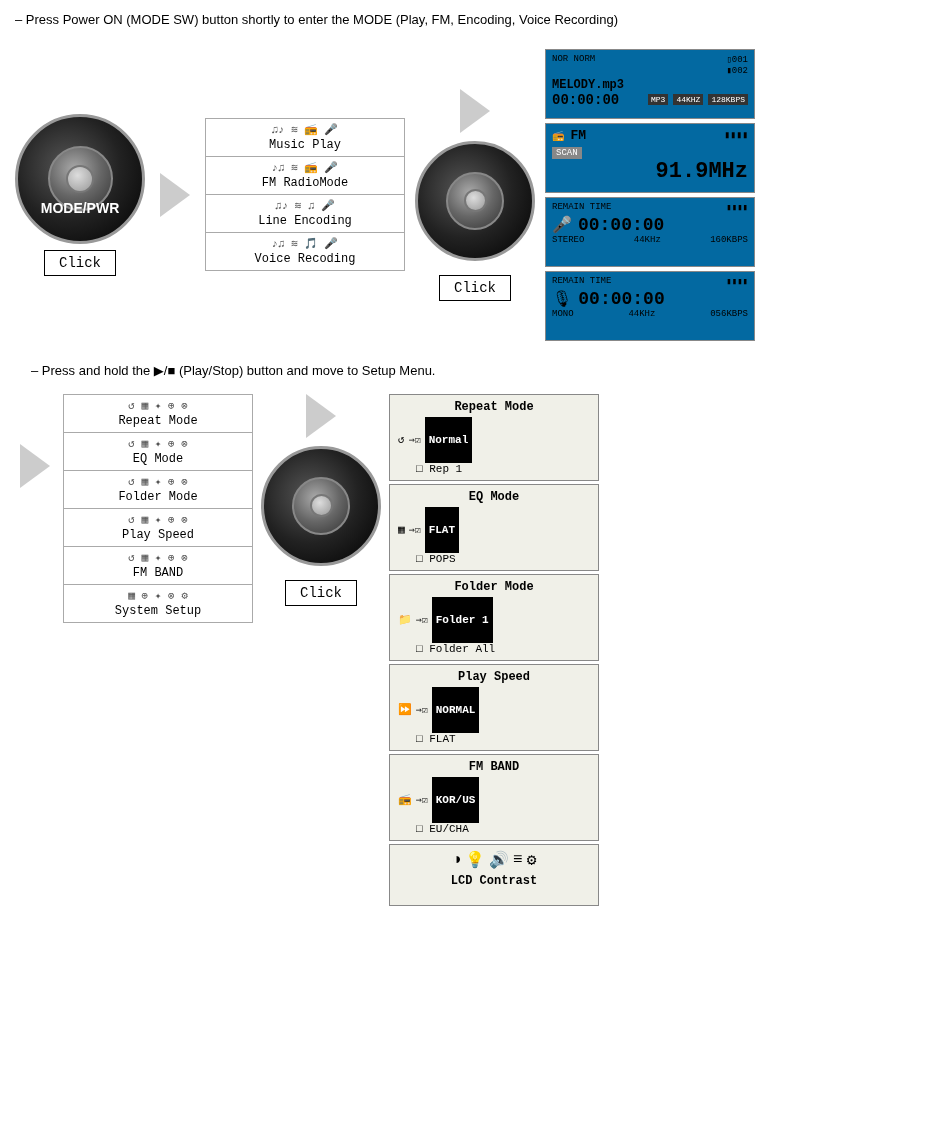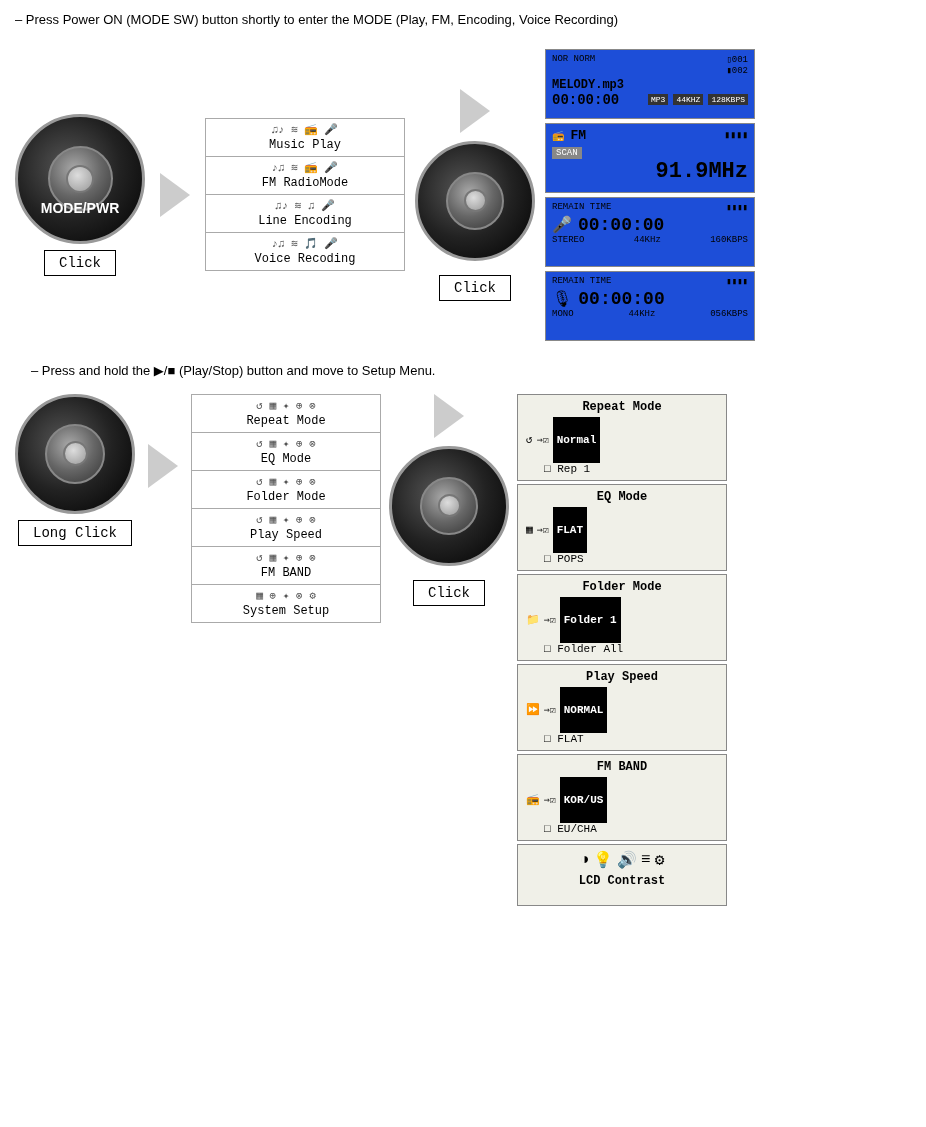--- a/index.html
+++ b/index.html
@@ -112,21 +112,21 @@
     
     .status-screens {
       display: flex;
       flex-direction: column;
       gap: 4px;
       width: 210px;
       flex-shrink: 0;
     }
     .status-screen {
       border: 1px solid #888;
-      background: #1d4ed8;
+      background: #0369a1;
       padding: 4px 6px;
       font-family: 'Courier New', monospace;
       font-size: 10px;
       min-height: 70px;
     }
     .status-screen-header {
       display: flex;
       justify-content: space-between;
       font-size: 9px;
       margin-bottom: 2px;
@@ -413,28 +413,20 @@
       </div>
     </div>
 
   </div>
 </div>
 
 <div class="divider-section">– Press and hold the ▶/■ (Play/Stop) button and move to Setup Menu.</div>
 
 <div class="section2">
 
-  <div class="col-device">
-    <div class="device-small">
-      <div class="inner-ring">
-        <div class="center-btn"></div>
-      </div>
-    </div>
-    <div class="click-box">Long Click</div>
-  </div>
 
   <div class="arrow-right-hollow" style="margin-top:50px;"></div>
 
   <div class="menu-list" style="width:190px;">
     <div class="menu-item">
       <div class="menu-item-icons">↺ ▦ ✦ ⊕ ⊗</div>
       <div class="menu-item-label">Repeat Mode</div>
     </div>
     <div class="menu-item">
       <div class="menu-item-icons">↺ ▦ ✦ ⊕ ⊗</div>

